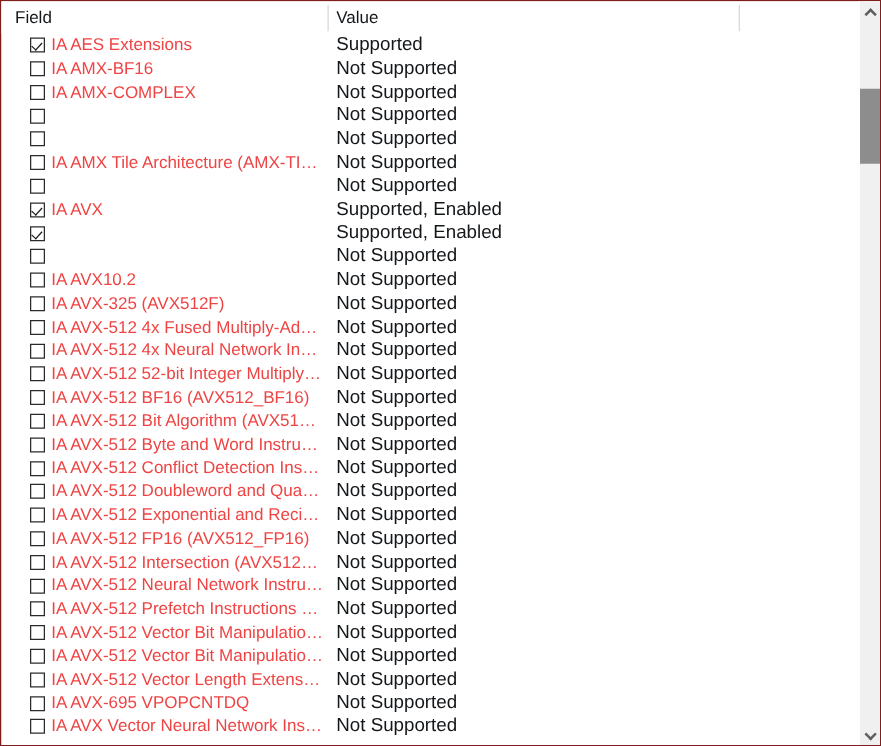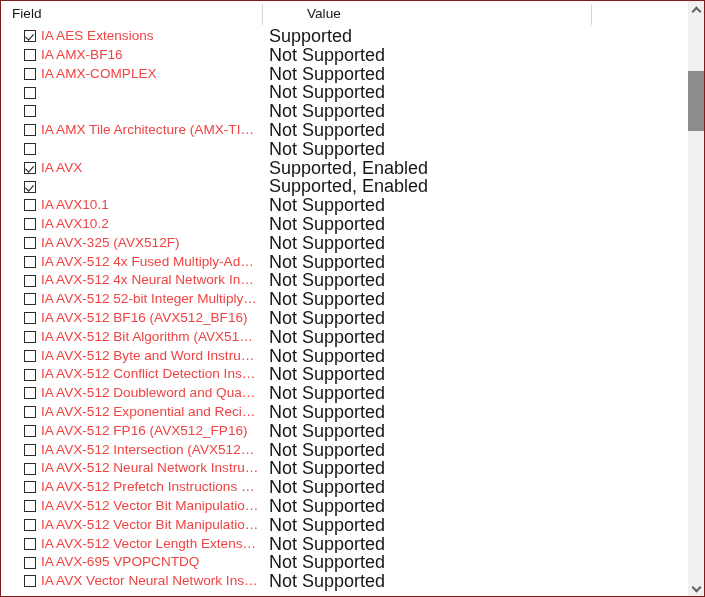--- a/index.html
+++ b/index.html
@@ -35,21 +35,21 @@
     position: absolute;
     top: 0;
     height: 26px;
     line-height: 26px;
     font-size: 13.6px;
     color: #14171a;
     white-space: nowrap;
     overflow: hidden;
   }
   .header-cell.field { left: 11px; }
-  .header-cell.value { left: 268px; margin-left: 38px; }
+  .header-cell.value { left: 268px; }
 
   .header-sep {
     position: absolute;
     top: 3px;
     width: 1px;
     height: 21px;
     background: #d6d8dc;
   }
   .header-sep.s1 { left: 261px; }
   .header-sep.s2 { left: 590px; }
@@ -102,21 +102,21 @@
     text-overflow: ellipsis;
     white-space: nowrap;
   }
   .cell-value {
     position: absolute;
     left: 268px;
     width: 316px;
     top: 0;
     height: 18.8px;
     line-height: 18.5px;
-    font-size: 18px;
+    font-size: 15px;
     color: #14171a;
     overflow: hidden;
     text-overflow: ellipsis;
     white-space: nowrap;
   }
 
   
   .scrollbar {
     position: absolute;
     top: 0;
@@ -214,21 +214,20 @@
         <div class="cb checked"></div>
         <div class="cell-field">IA AVX</div>
         <div class="cell-value">Supported, Enabled</div>
       </div>
       <div class="row">
         <div class="cb checked"></div>
         <div class="cell-value">Supported, Enabled</div>
       </div>
       <div class="row">
         <div class="cb"></div>
-        <div class="cell-field">IA AVX10.1</div>
         <div class="cell-value">Not Supported</div>
       </div>
       <div class="row">
         <div class="cb"></div>
         <div class="cell-field">IA AVX10.2</div>
         <div class="cell-value">Not Supported</div>
       </div>
       <div class="row">
         <div class="cb"></div>
         <div class="cell-field">IA AVX-325 (AVX512F)</div>

